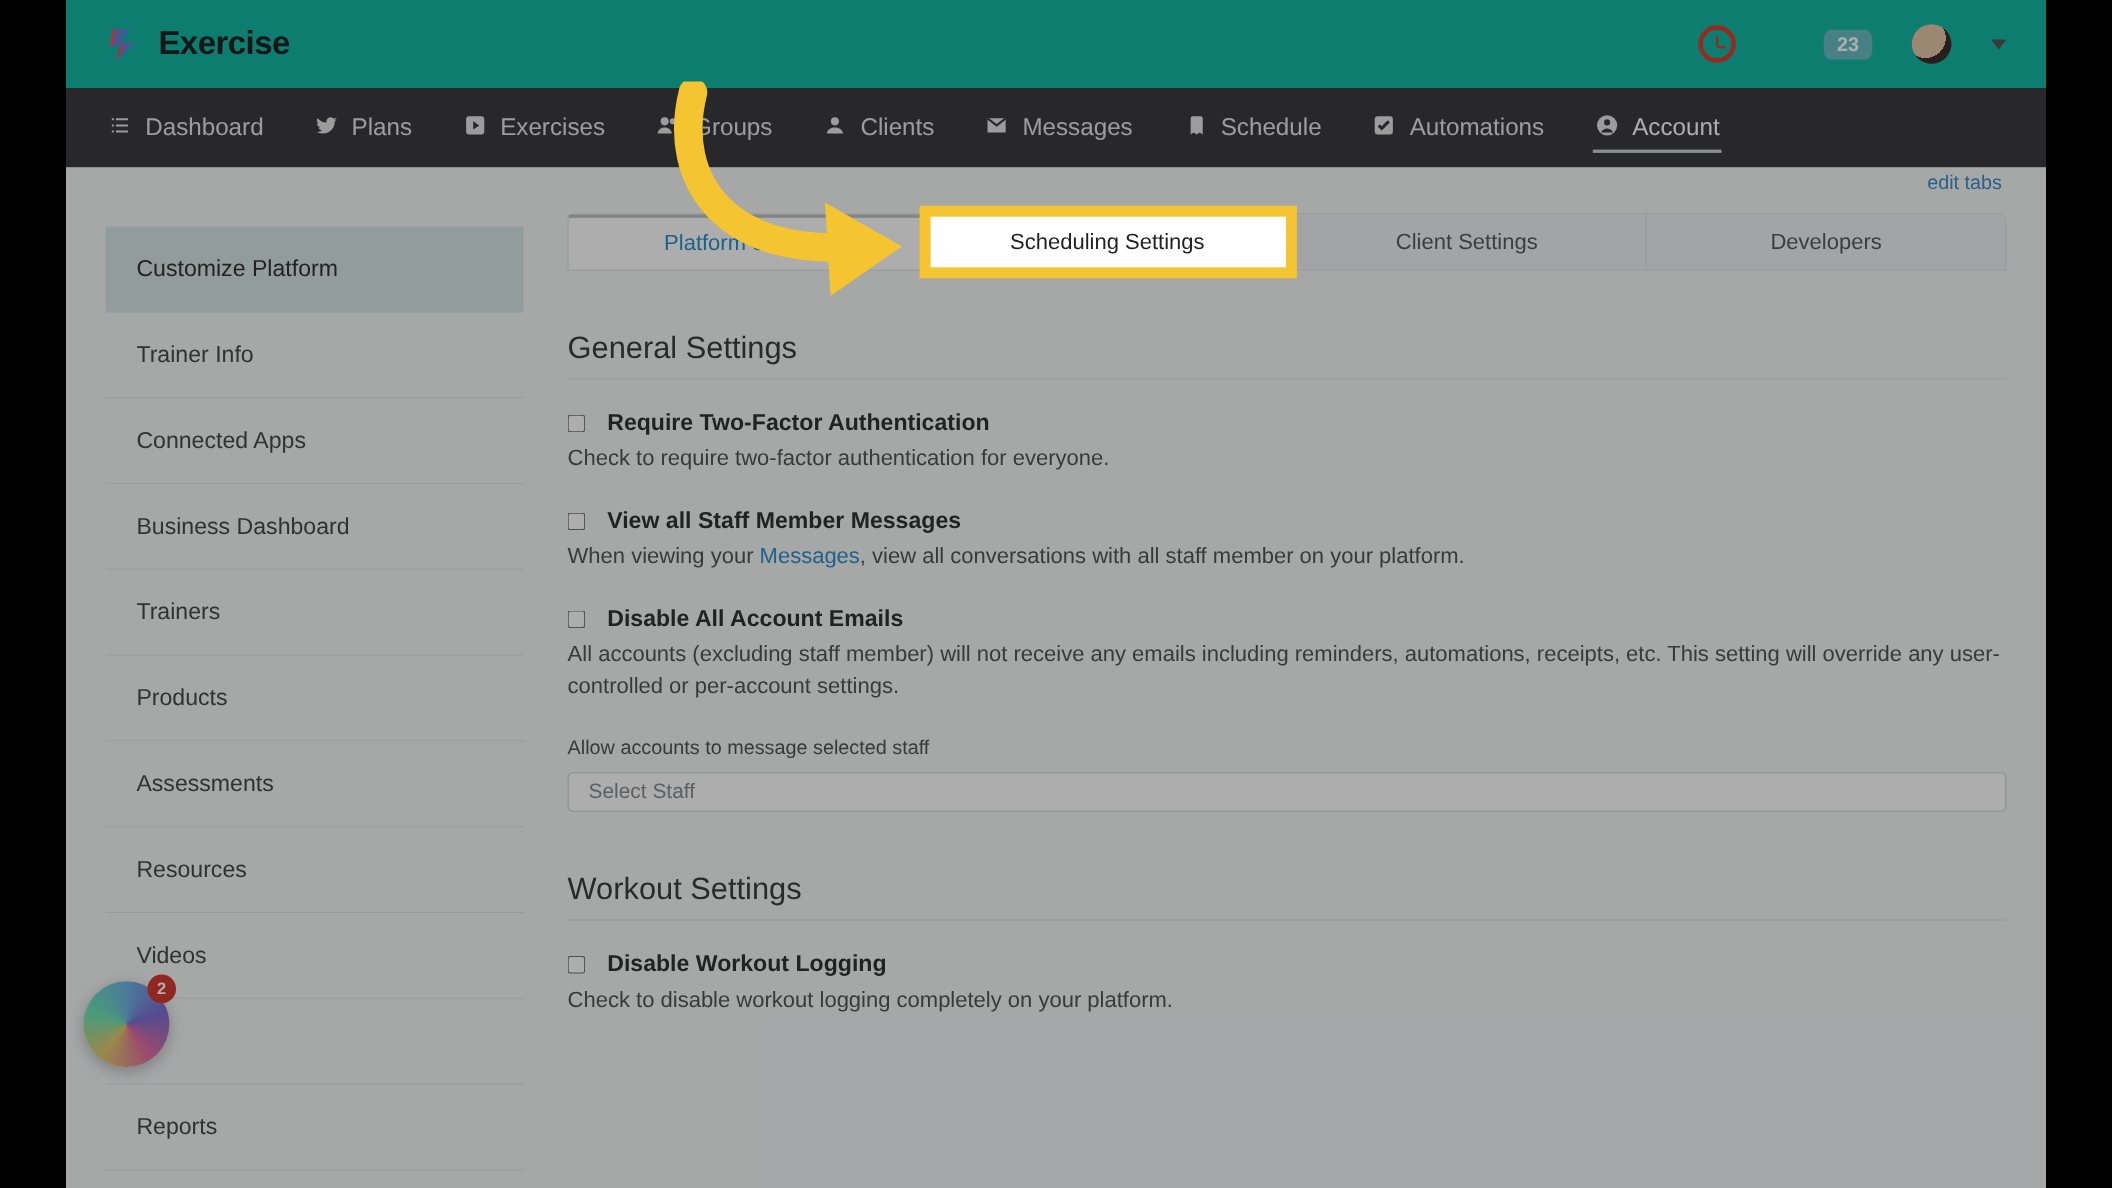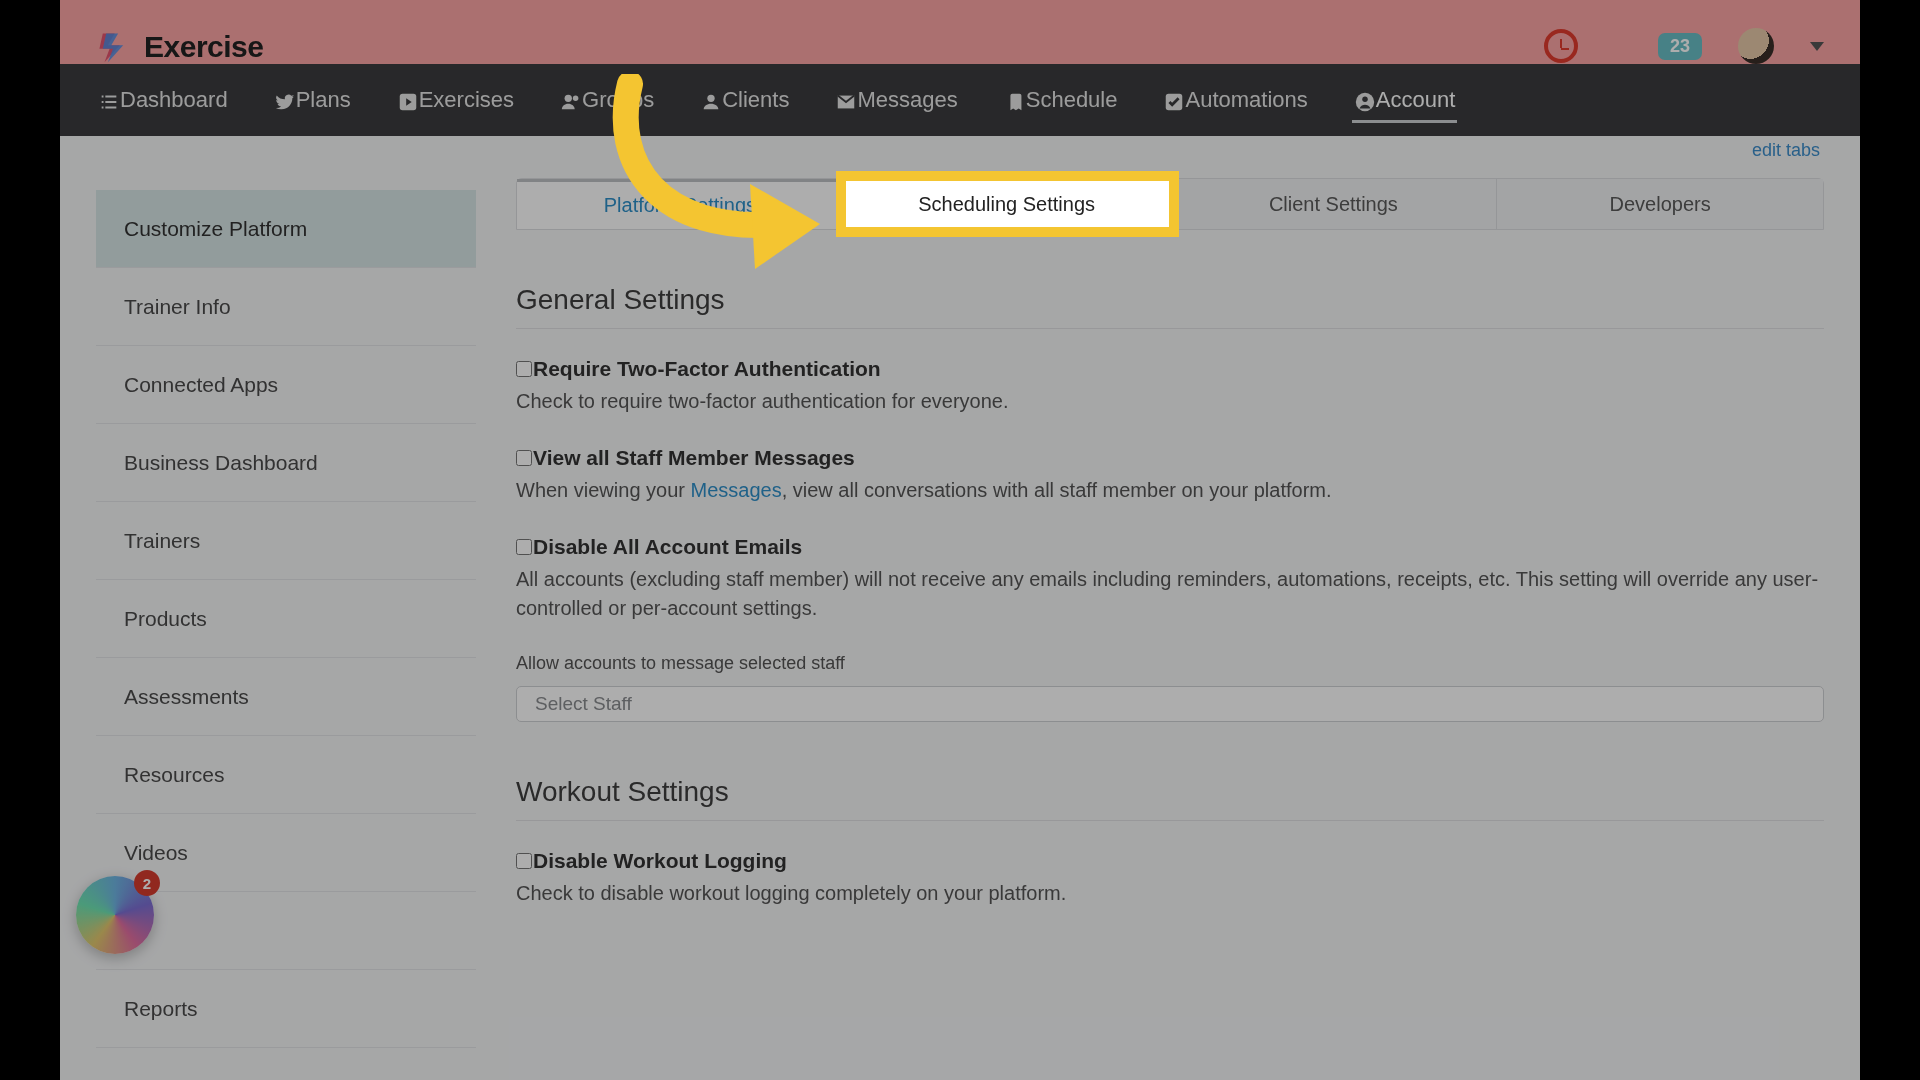--- a/index.html
+++ b/index.html
@@ -2,35 +2,35 @@
 <html><head>
 <meta charset="utf-8">
 <style>
   * { box-sizing: border-box; margin: 0; padding: 0; }
   html, body { width: 1920px; height: 1080px; font-family: -apple-system, "Helvetica Neue", Arial, sans-serif; background:#000; }
   .stage-wrap { position:relative; width:1920px; height:1080px; background:#000; }
   .app { position:absolute; left:60px; top:0; width:1800px; height:1080px; background:#f5f6f7; overflow:hidden; }
   
 
   
-  .topbar { height:64px; background:#fca5a5; display:flex; align-items:flex-end; padding:0 36px; justify-content:space-between; }
+  .topbar { height:80px; background:#14b8a6; display:flex; align-items:center; padding:0 36px; justify-content:space-between; }
   .brand { display:flex; align-items:center; gap:14px; }
   .brand-logo { width:34px; height:34px; }
   .brand-text { font-size:30px; font-weight:700; color:#222; letter-spacing:-0.5px; }
   .top-right { display:flex; align-items:center; gap:36px; }
   .clock-ring { width:34px; height:34px; border:4px solid #e23b2e; border-radius:50%; display:flex; align-items:center; justify-content:center; position:relative; }
   .clock-ring::before { content:""; position:absolute; width:2px; height:9px; background:#e23b2e; top:6px; left:50%; transform:translateX(-50%); }
   .clock-ring::after  { content:""; position:absolute; width:8px; height:2px; background:#e23b2e; top:15px; left:50%; }
   .badge { background:#69bfc6; color:#fff; font-weight:600; font-size:18px; padding:3px 12px; border-radius:7px;margin-left:44px; }
   .avatar { width:36px; height:36px; border-radius:50%; background:radial-gradient(circle at 35% 35%, #e6c9a8 0 55%, #3a2e28 55% 100%); }
   .caret { width:0; height:0; border-left:7px solid transparent; border-right:7px solid transparent; border-top:9px solid #555; }
 
   
   .mainnav { height:72px; background:#3b3c3e; display:flex; align-items:center; padding:0 36px; gap:42px; }
-  .nav-item { color:#e6e6e6; font-size:22px; display:flex; align-items:flex-end; cursor:pointer; padding:10px 2px; }
+  .nav-item { color:#e6e6e6; font-size:22px; display:flex; align-items:flex-start; gap:12px; cursor:pointer; padding:10px 2px; }
   .nav-item.active { color:#fff; border-bottom:3px solid #cfd2d4; padding-bottom:7px; }
   .nav-ico { width:22px; height:22px; display:inline-flex; align-items:center; justify-content:center; color:#e6e6e6; }
   .nav-ico svg { width:22px; height:22px; fill:currentColor; }
 
   
   .content { display:flex; padding:0 36px; gap:40px; height:calc(1080px - 80px - 72px); position:relative; }
   .sidebar { width:380px; padding-top:54px; }
   .side-item { height:78px; display:flex; align-items:center; padding:0 28px; font-size:21px; color:#4a4a4a; border-bottom:1px solid #e4e5e7; cursor:pointer; }
   .side-item.selected { background:#d8e6e6; color:#333; }
   .main { flex:1; padding-top:18px; position:relative; }
@@ -39,21 +39,21 @@
   .tabs { display:flex; margin-top:24px; border:1px solid #dcdde0; border-radius:6px 6px 0 0; overflow:visible; position:relative; }
   .tab { flex:1; height:50px; display:flex; align-items:center; justify-content:center; font-size:20px; color:#5a5a5a; background:#f1f2f3; border-right:1px solid #dcdde0; cursor:pointer; position:relative; }
   .tab:last-child { border-right:none; }
   .tab.active { background:#fff; color:#2f90c9; border-top:3px solid #bfc2c5; }
   .tab.highlighted { outline:10px solid #f4c531; outline-offset:-2px; background:#fff; color:#222; z-index:5; }
 
   .section-title { font-size:28px; color:#3f3f3f; margin:54px 0 12px; font-weight:500; }
   .rule { border:none; border-top:1px solid #e0e1e3; margin-bottom:28px; }
 
   .opt { margin:26px 0 30px; }
-  .opt-head { display:flex; align-items:center; gap:1px; }
+  .opt-head { display:flex; align-items:center; gap:20px; }
   .opt-title { font-size:21px; font-weight:700; color:#333; }
   .opt-desc { font-size:20px; color:#555; margin-top:6px; line-height:1.45; }
   .opt-desc a { color:#2f90c9; text-decoration:none; }
   input.chk { width:16px; height:16px; }
 
   .field-label { font-size:18px; color:#555; margin-top:19px; }
   .select-box { margin-top:12px; height:36px; border:1px solid #cfd1d4; border-radius:5px; background:#fff; display:flex; align-items:center; padding:12px 18px; color:#8a8c90; font-size:19px; width:100%; }
 
   
   .float-widget { position:absolute; left:16px; bottom:110px; width:78px; height:78px; border-radius:50%; background:conic-gradient(#6fb6e4,#7d6fd4,#e36fa1,#e4c96f,#6fe4b3,#6fb6e4); box-shadow:0 4px 14px rgba(0,0,0,.25); }

